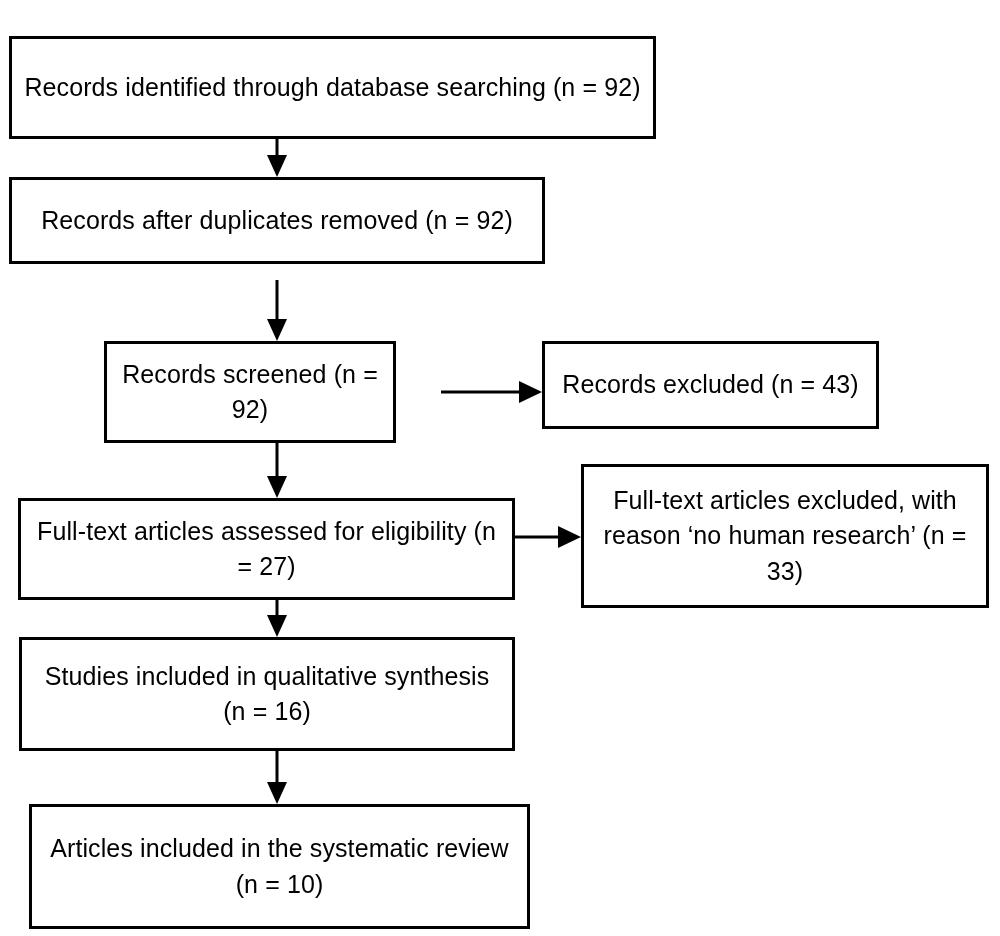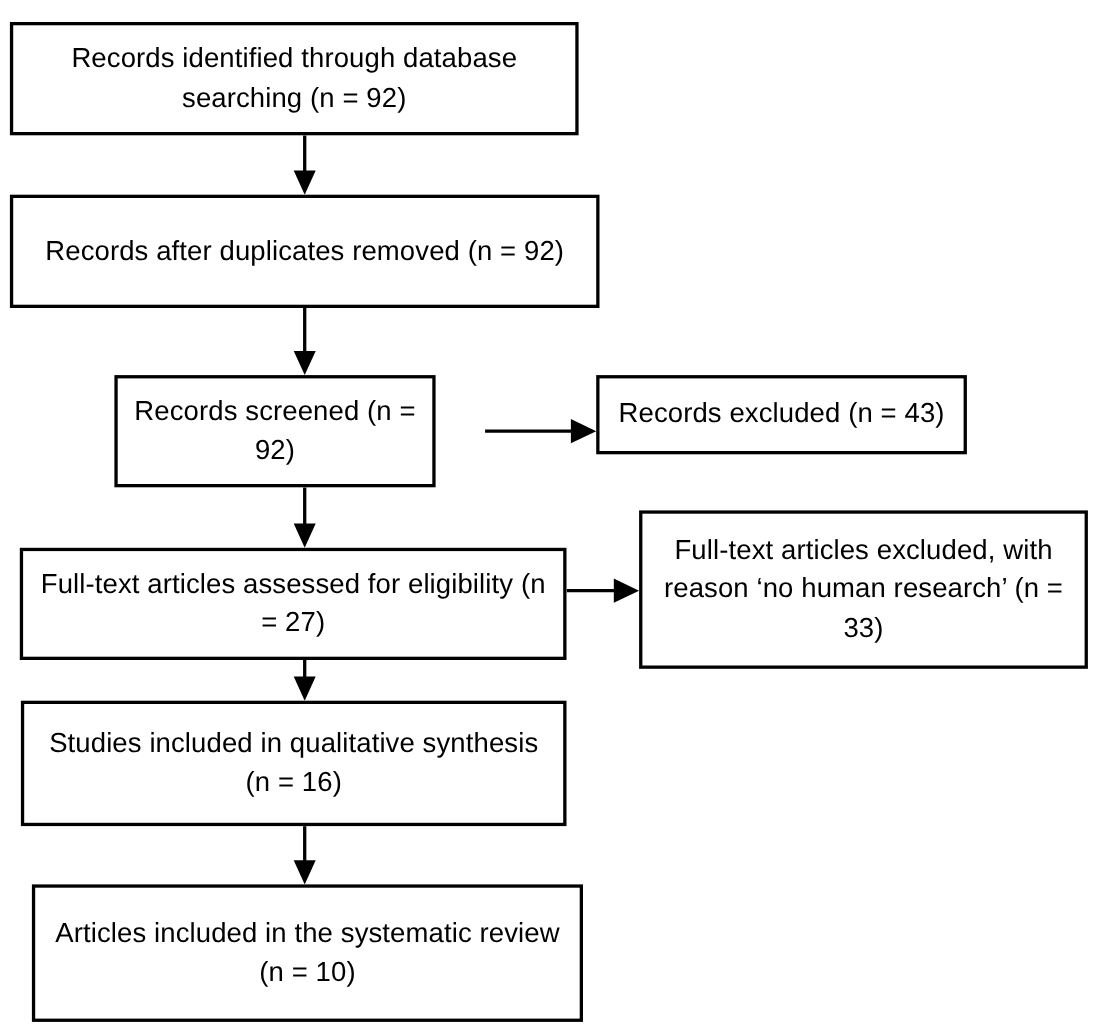--- a/index.html
+++ b/index.html
@@ -81,33 +81,33 @@
       <line x1="277" y1="600" x2="277" y2="624" stroke="#000" stroke-width="3"></line>
       <polygon points="277,637 267,615 287,615" fill="#000"></polygon>
     </g>
 
     <g>
       <line x1="277" y1="751" x2="277" y2="791" stroke="#000" stroke-width="3"></line>
       <polygon points="277,804 267,782 287,782" fill="#000"></polygon>
     </g>
   </svg>
 
-  <div class="flow-box" id="box-records-identified" style="left:9px; top:20px; width:517px; height:103px;">
+  <div class="flow-box" id="box-records-identified" style="left:9px; top:36px; width:647px; height:103px;">
     <span class="box-text">Records identified through database searching (n = 92)</span>
   </div>
 
-  <div class="flow-box" id="box-records-after-duplicates" style="left:9px; top:177px; width:536px; height:103px;">
+  <div class="flow-box" id="box-records-after-duplicates" style="left:9px; top:177px; width:536px; height:87px;">
     <span class="box-text">Records after duplicates removed (n = 92)</span>
   </div>
 
   <div class="flow-box" id="box-records-screened" style="left:104px; top:341px; width:292px; height:102px;">
     <span class="box-text">Records screened (n = 92)</span>
   </div>
 
-  <div class="flow-box" id="box-records-excluded" style="left:542px; top:341px; width:337px; height:72px;">
+  <div class="flow-box" id="box-records-excluded" style="left:542px; top:341px; width:337px; height:88px;">
     <span class="box-text">Records excluded (n = 43)</span>
   </div>
 
   <div class="flow-box" id="box-fulltext-assessed" style="left:18px; top:498px; width:497px; height:102px;">
     <span class="box-text">Full-text articles assessed for eligibility (n = 27)</span>
   </div>
 
   <div class="flow-box" id="box-fulltext-excluded" style="left:581px; top:464px; width:408px; height:144px;">
     <span class="box-text">Full-text articles excluded, with reason ‘no human research’ (n = 33)</span>
   </div>

